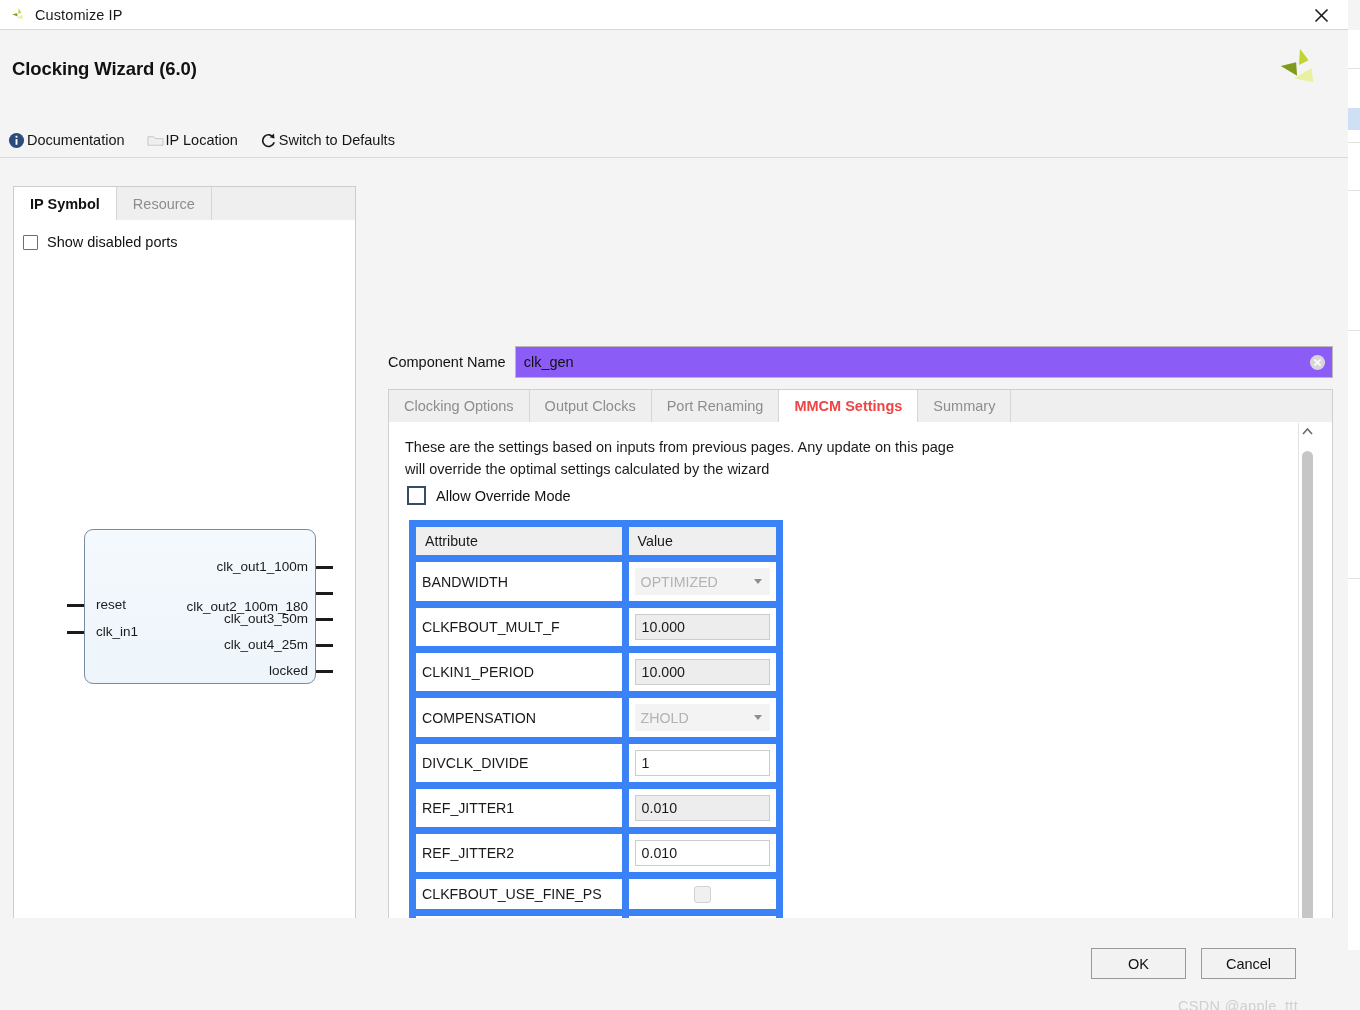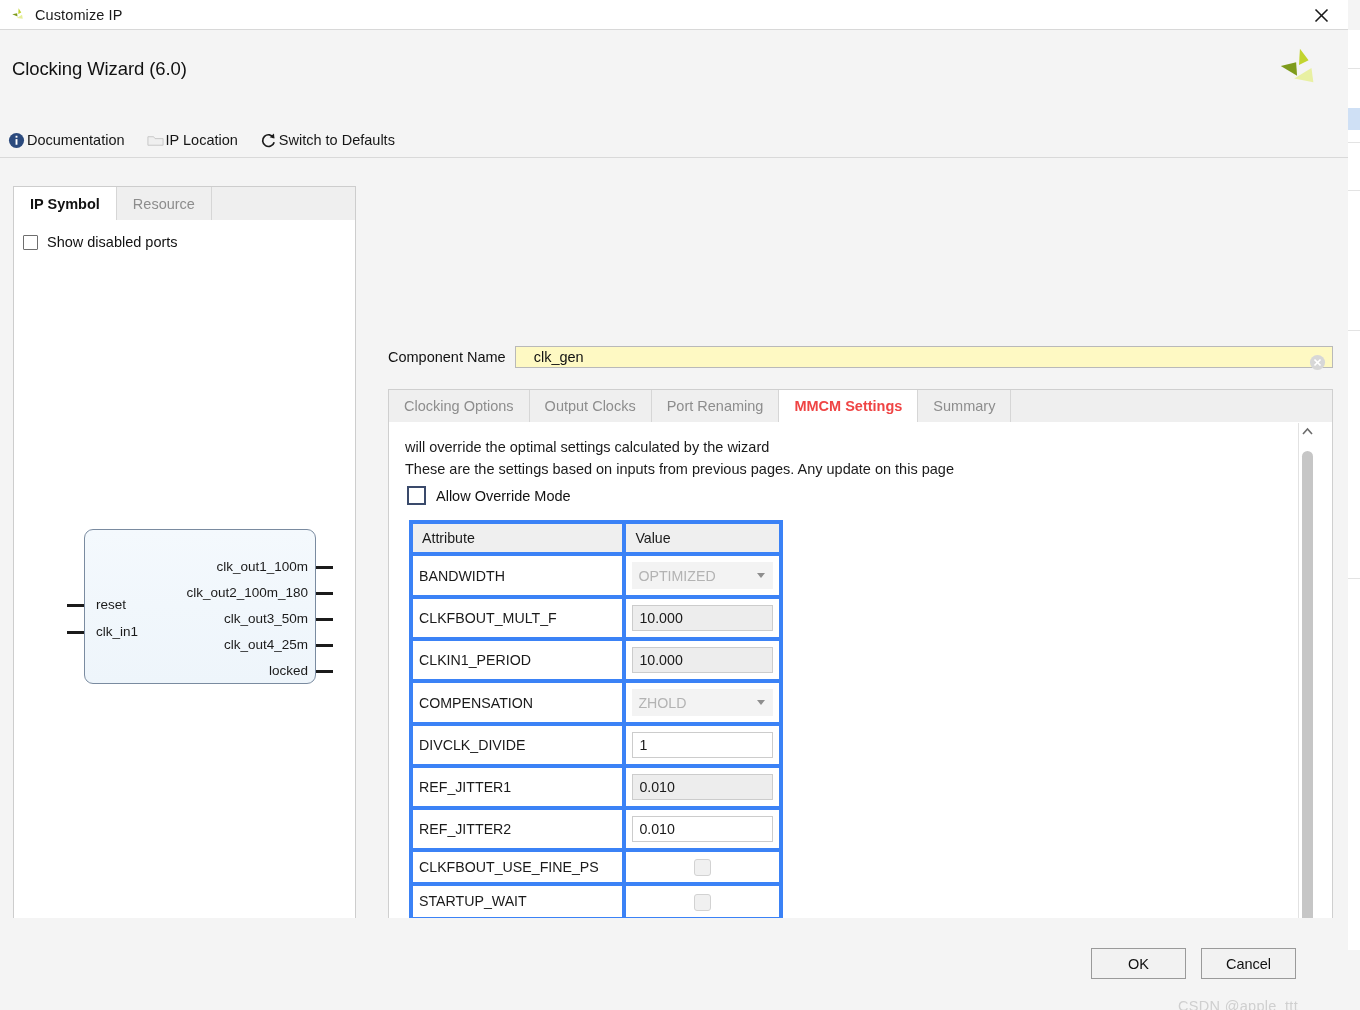--- a/index.html
+++ b/index.html
@@ -81,21 +81,21 @@
   .header-band {
     position: relative;
     height: 92px;
     background: #f4f4f4;
     border-bottom: 0;
   }
   .header-title {
     position: absolute;
     left: 12px; top: 28px;
     font-size: 18.5px;
-    font-weight: normal;
+    font-weight: bold;
     color: #111;
     letter-spacing: -0.1px;
   }
   .header-logo {
     position: absolute;
     right: 26px; top: 14px;
     width: 46px; height: 46px;
   }
 
   
@@ -241,26 +241,25 @@
   }
   .compname-label {
     font-size: 14.5px;
     color: #111;
     margin-right: 9px;
     white-space: nowrap;
   }
   .compname-field {
     position: relative;
     flex: 1;
-    height: 22px;
-    background: #fef9c3;
+    height: 32px;
+    background: #8b5cf6;
     border: 1px solid #b9b9b9;
     display: flex;
     align-items: center;
-    padding-left: 10px;
   }
   .compname-input {
     border: none;
     outline: none;
     background: transparent;
     font-family: "Liberation Sans", sans-serif;
     font-size: 14.5px;
     color: #111;
     padding: 0 8px;
     width: 100%;
@@ -344,21 +343,21 @@
   
   .attr-table {
     position: absolute;
     left: 20px; top: 98px;
     width: 374px;
     border: 1px solid #b3b3b3;
     background: #fff;
     border-collapse: collapse;
   }
   .attr-table td, .attr-table th {
-    border: 4px solid #3b82f6;
+    border: 7px solid #3b82f6;
     padding: 6px;
     height: 33.8px;
     vertical-align: middle;
     margin-top: 22px;
   }
   .attr-table th {
     background: #efefef;
     font-weight: normal;
     font-size: 14.2px;
     color: #1a1a1a;
@@ -592,21 +591,21 @@
             <div class="symbol-box"></div>
 
             <span class="pin pin-left" style="top:84px"></span>
             <span class="port-label port-in" style="top:77px">reset</span>
             <span class="pin pin-left" style="top:111px"></span>
             <span class="port-label port-in" style="top:104px">clk_in1</span>
 
             <span class="pin pin-right" style="top:46px"></span>
             <span class="port-label port-out" style="top:39px">clk_out1_100m</span>
             <span class="pin pin-right" style="top:72px"></span>
-            <span class="port-label port-out" style="top:65px">clk_out2_100m_180</span>
+            <span class="port-label port-out" style="top:79px">clk_out2_100m_180</span>
             <span class="pin pin-right" style="top:98px"></span>
             <span class="port-label port-out" style="top:91px">clk_out3_50m</span>
             <span class="pin pin-right" style="top:124px"></span>
             <span class="port-label port-out" style="top:117px">clk_out4_25m</span>
             <span class="pin pin-right" style="top:150px"></span>
             <span class="port-label port-out" style="top:143px">locked</span>
           </div>
         </div>
       </div>
 
@@ -635,22 +634,22 @@
             <span>MMCM Settings</span></div>
           <div class="rtab">
             <span>Summary</span></div>
           <div class="rtab filler"></div>
         </div>
 
         <div class="tabpane">
           <div class="pane-inner">
 
             <div class="desc">
+              <div>These are the settings based on inputs from previous pages. Any update on this page</div>
               <div>will override the optimal settings calculated by the wizard</div>
-              <div>These are the settings based on inputs from previous pages. Any update on this page</div>
             </div>
 
             <div class="override-row">
               <span class="cb-big"></span>
               <span class="override-label">Allow Override Mode</span>
             </div>
 
             <table class="attr-table">
               <thead>
                 <tr>

